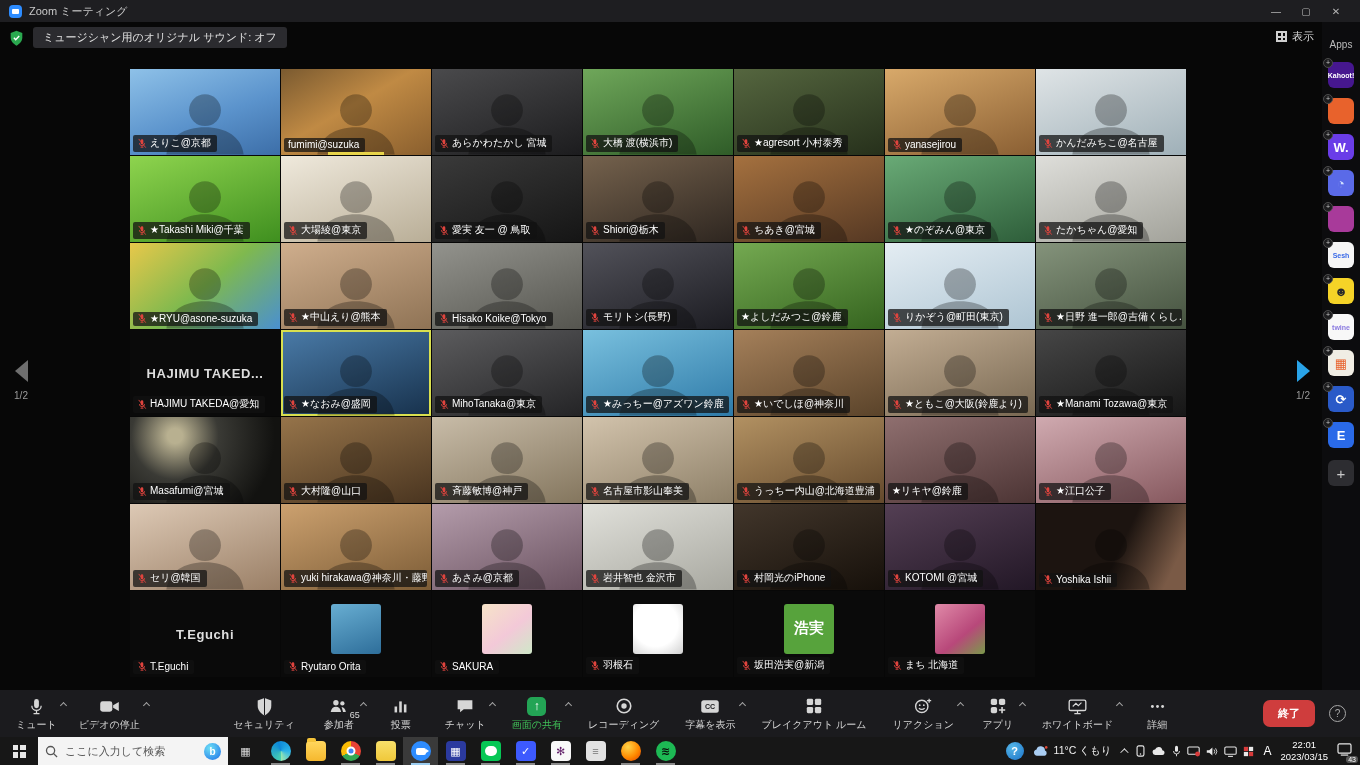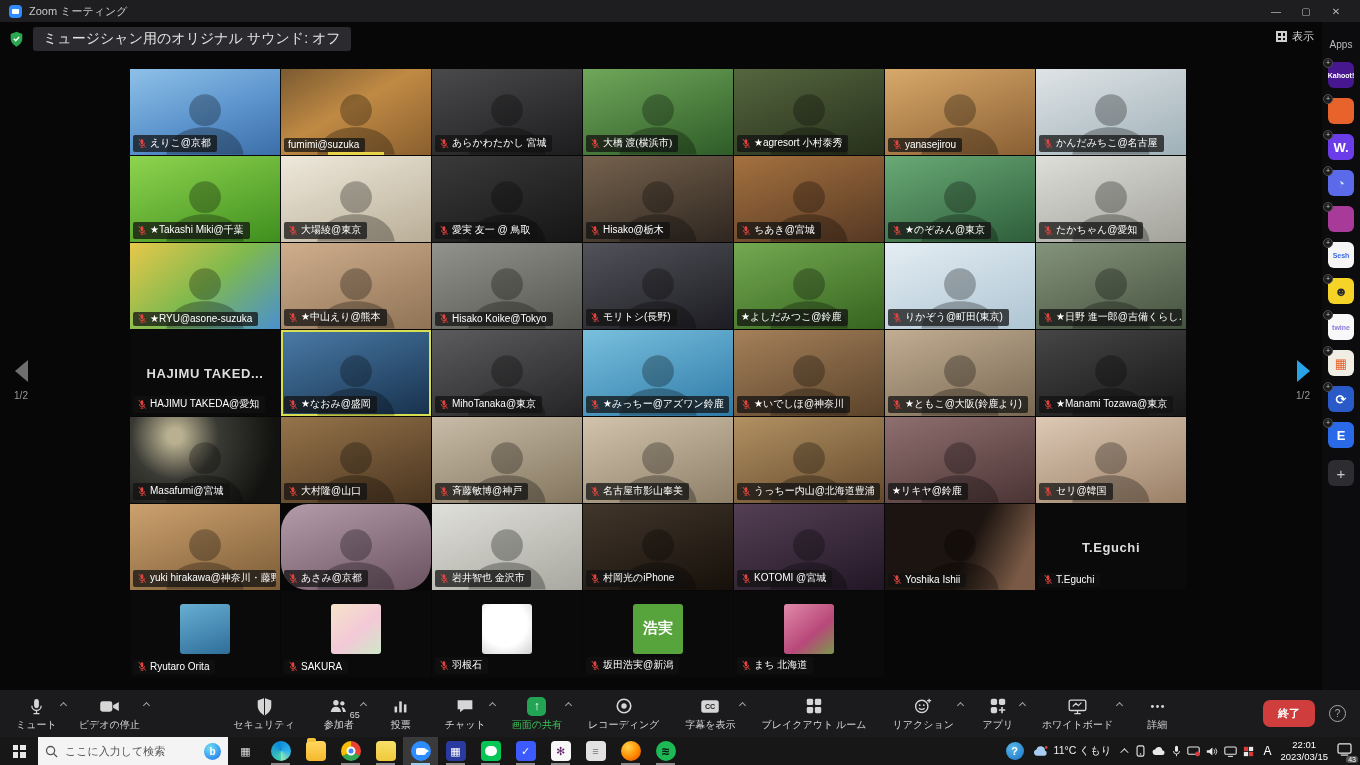--- a/index.html
+++ b/index.html
@@ -12,21 +12,21 @@
   .zoom-app-icon { width:13px; height:13px; border-radius:4px; background:#2d8cff; display:flex; align-items:center; justify-content:center; }
   .zoom-app-icon i { display:block; width:7px; height:5px; background:#fff; border-radius:1px; }
   .titlebar-title { color:#c9c9c9; font-size:11px; }
   .win-controls { margin-left:auto; display:flex; gap:0; }
   .win-btn { width:30px; height:22px; color:#b5b5b5; font-size:10px; display:flex; align-items:center; justify-content:center; }
 
   
   .stage { position:absolute; top:22px; left:0; width:1322px; height:668px; background:#070707; }
   .banner { position:absolute; top:5px; left:9px; display:flex; align-items:center; gap:9px; }
   .shield-ic { width:15px; height:16px; }
-  .banner-pill { background:#2b2b2f; color:#e3e3e3; font-size:14px; padding:3px 10px; border-radius:3px; }
+  .banner-pill { background:#2b2b2f; color:#e3e3e3; font-size:11px; padding:3px 10px; border-radius:3px; }
   .view-btn { position:absolute; top:7px; right:8px; display:flex; align-items:center; gap:5px; color:#dadada; font-size:11px; }
   .view-grid-ic { width:11px; height:11px; border:1px solid #cfcfcf; display:grid; grid-template-columns:1fr 1fr; }
   .view-grid-ic i { border:0.5px solid #cfcfcf; }
 
   
   .grid { position:absolute; left:130px; top:47px; display:grid; grid-template-columns:repeat(7,150px); grid-auto-rows:86px; gap:1px; }
   .tile { position:relative; background:#101010; overflow:hidden; }
   .tile.active { outline:2px solid #d9e04f; outline-offset:-2px; }
   .sil { position:absolute; bottom:0; left:0; width:100%; height:82%; }
   .sil g { fill:rgba(0,0,0,0.28); }
@@ -185,21 +185,21 @@
       <span class="mic-off-wrap">
               <svg width="10" height="11" viewBox="0 0 24 26">
                 <path fill="#e0443e" d="M12 3a3.2 3.2 0 0 1 3.2 3.2v5.6a3.2 3.2 0 0 1-6.4 0V6.2A3.2 3.2 0 0 1 12 3z"></path>
                 <path fill="none" stroke="#e0443e" stroke-width="2" d="M5.8 12a6.2 6.2 0 0 0 12.4 0M12 18.4V22M8.5 22h7"></path>
                 <path stroke="#e0443e" stroke-width="2.2" d="M4 2l17 21"></path>
               </svg>
             </span>
       <span class="nm">あらかわたかし 宮城</span>
     </div>
   </div>
-        <div class="tile" style="background: linear-gradient(160deg, rgb(111, 167, 90), rgb(47, 92, 40)); font-family: Liberation Serif, serif;">
+        <div class="tile" style="background: linear-gradient(160deg, rgb(111, 167, 90), rgb(47, 92, 40));">
     <svg class="sil" viewBox="0 0 100 62" preserveAspectRatio="xMidYMax meet">
             <g>
               <circle cx="50" cy="23" r="14"></circle>
               <path d="M16 62c2-16 16-24 34-24s32 8 34 24z"></path>
             </g>
           </svg>
 
     <div class="label">
       <span class="mic-off-wrap">
               <svg width="10" height="11" viewBox="0 0 24 26">
@@ -334,21 +334,21 @@
           </svg>
 
     <div class="label">
       <span class="mic-off-wrap">
               <svg width="10" height="11" viewBox="0 0 24 26">
                 <path fill="#e0443e" d="M12 3a3.2 3.2 0 0 1 3.2 3.2v5.6a3.2 3.2 0 0 1-6.4 0V6.2A3.2 3.2 0 0 1 12 3z"></path>
                 <path fill="none" stroke="#e0443e" stroke-width="2" d="M5.8 12a6.2 6.2 0 0 0 12.4 0M12 18.4V22M8.5 22h7"></path>
                 <path stroke="#e0443e" stroke-width="2.2" d="M4 2l17 21"></path>
               </svg>
             </span>
-      <span class="nm">Hisako@栃木</span>
+      <span class="nm">Shiori@栃木</span>
     </div>
   </div>
         <div class="tile" style="background: linear-gradient(160deg, rgb(165, 113, 63), rgb(85, 56, 35));">
     <svg class="sil" viewBox="0 0 100 62" preserveAspectRatio="xMidYMax meet">
             <g>
               <circle cx="50" cy="23" r="14"></circle>
               <path d="M16 62c2-16 16-24 34-24s32 8 34 24z"></path>
             </g>
           </svg>
 
@@ -758,20 +758,39 @@
               <circle cx="50" cy="23" r="14"></circle>
               <path d="M16 62c2-16 16-24 34-24s32 8 34 24z"></path>
             </g>
           </svg>
 
     <div class="label">
 
       <span class="nm">★リキヤ@鈴鹿</span>
     </div>
   </div>
+        <div class="tile" style="background: linear-gradient(160deg, rgb(208, 170, 176), rgb(134, 88, 94));">
+    <svg class="sil" viewBox="0 0 100 62" preserveAspectRatio="xMidYMax meet">
+            <g>
+              <circle cx="50" cy="23" r="14"></circle>
+              <path d="M16 62c2-16 16-24 34-24s32 8 34 24z"></path>
+            </g>
+          </svg>
+
+    <div class="label">
+      <span class="mic-off-wrap">
+              <svg width="10" height="11" viewBox="0 0 24 26">
+                <path fill="#e0443e" d="M12 3a3.2 3.2 0 0 1 3.2 3.2v5.6a3.2 3.2 0 0 1-6.4 0V6.2A3.2 3.2 0 0 1 12 3z"></path>
+                <path fill="none" stroke="#e0443e" stroke-width="2" d="M5.8 12a6.2 6.2 0 0 0 12.4 0M12 18.4V22M8.5 22h7"></path>
+                <path stroke="#e0443e" stroke-width="2.2" d="M4 2l17 21"></path>
+              </svg>
+            </span>
+      <span class="nm">★江口公子</span>
+    </div>
+  </div>
         <div class="tile" style="background: linear-gradient(160deg, rgb(221, 201, 181), rgb(154, 127, 102));">
     <svg class="sil" viewBox="0 0 100 62" preserveAspectRatio="xMidYMax meet">
             <g>
               <circle cx="50" cy="23" r="14"></circle>
               <path d="M16 62c2-16 16-24 34-24s32 8 34 24z"></path>
             </g>
           </svg>
 
     <div class="label">
       <span class="mic-off-wrap">
@@ -796,21 +815,21 @@
       <span class="mic-off-wrap">
               <svg width="10" height="11" viewBox="0 0 24 26">
                 <path fill="#e0443e" d="M12 3a3.2 3.2 0 0 1 3.2 3.2v5.6a3.2 3.2 0 0 1-6.4 0V6.2A3.2 3.2 0 0 1 12 3z"></path>
                 <path fill="none" stroke="#e0443e" stroke-width="2" d="M5.8 12a6.2 6.2 0 0 0 12.4 0M12 18.4V22M8.5 22h7"></path>
                 <path stroke="#e0443e" stroke-width="2.2" d="M4 2l17 21"></path>
               </svg>
             </span>
       <span class="nm">yuki hirakawa@神奈川・藤野</span>
     </div>
   </div>
-        <div class="tile" style="background: linear-gradient(160deg, rgb(180, 156, 171), rgb(106, 82, 96)); border-radius: 27px;">
+        <div class="tile" style="background: linear-gradient(160deg, rgb(180, 156, 171), rgb(106, 82, 96));">
     <svg class="sil" viewBox="0 0 100 62" preserveAspectRatio="xMidYMax meet">
             <g>
               <circle cx="50" cy="23" r="14"></circle>
               <path d="M16 62c2-16 16-24 34-24s32 8 34 24z"></path>
             </g>
           </svg>
 
     <div class="label">
       <span class="mic-off-wrap">
               <svg width="10" height="11" viewBox="0 0 24 26">

